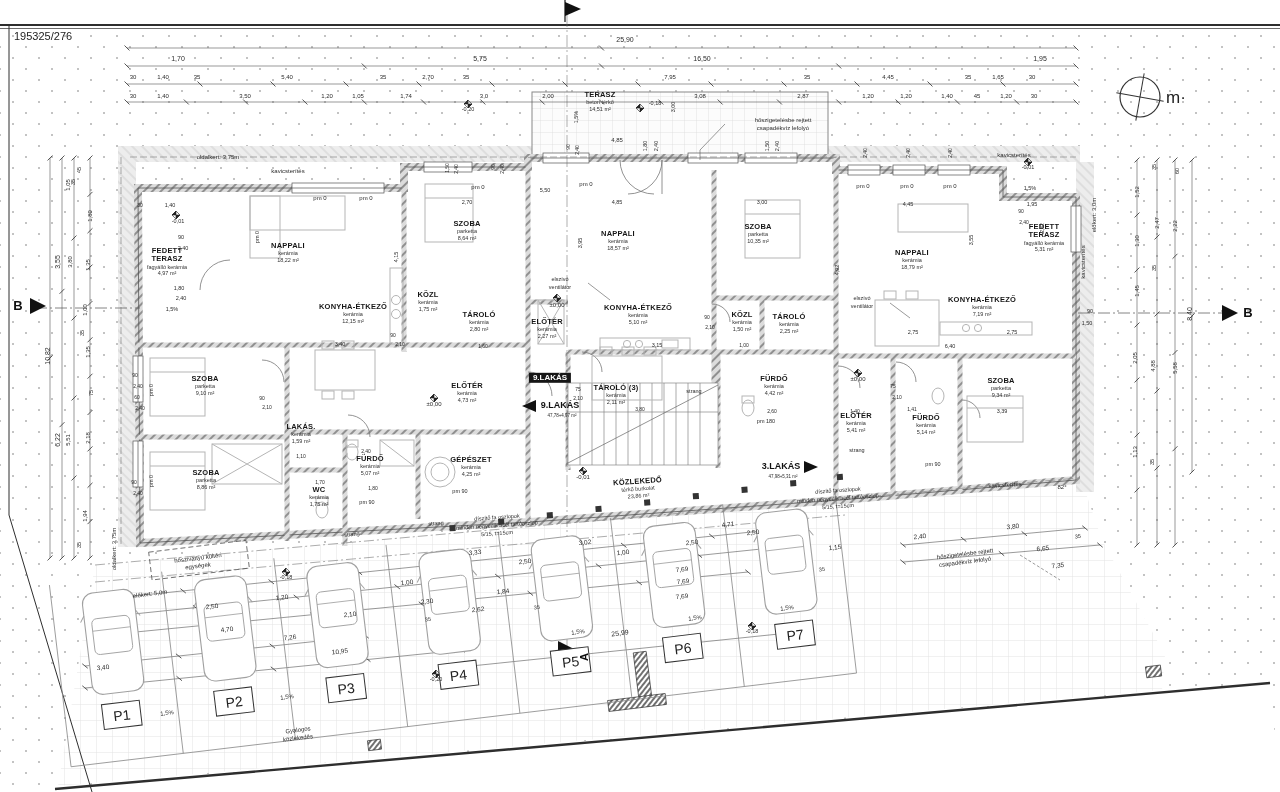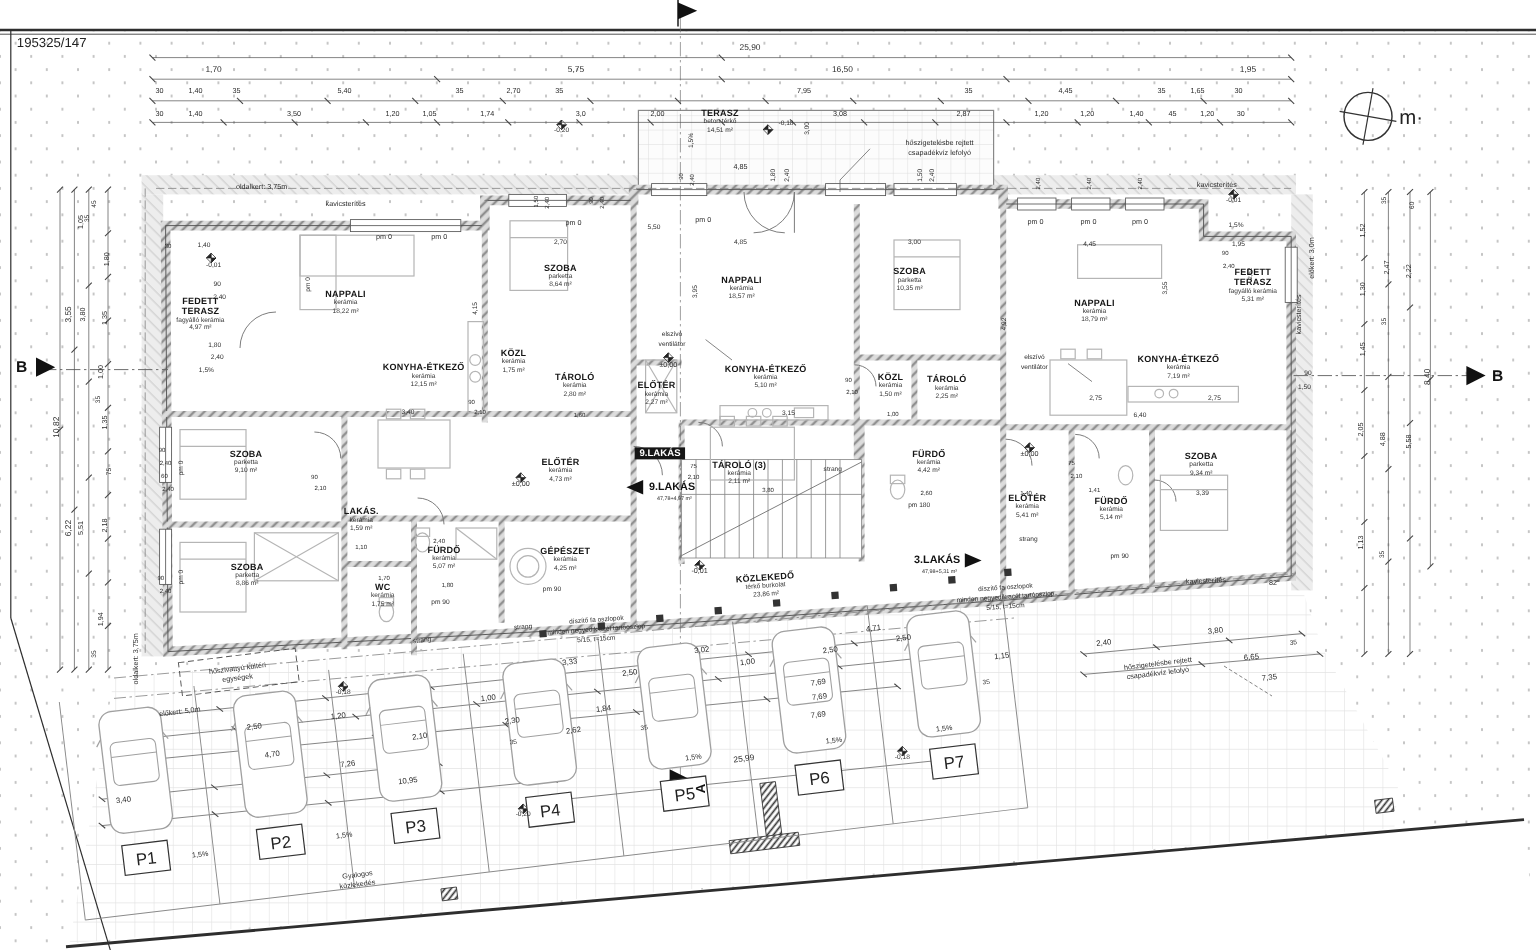--- a/index.html
+++ b/index.html
@@ -524,21 +524,21 @@
           <line x1="708.5" y1="30" x2="704.5" y2="36" stroke-width="1"></line>
           <line x1="760.5" y1="30" x2="764.5" y2="36" stroke-width="1"></line>
         </g>
         <rect x="715.5" y="120" width="38" height="25" fill="#fff" stroke="#333" stroke-width="1"></rect>
         <text x="734.5" y="138" text-anchor="middle" font-size="14" font-family="Liberation Sans, sans-serif" fill="#222" stroke="none">P7</text>
         <line x1="0" y1="178" x2="791" y2="178" stroke="#8a8a8a" stroke-width="0.8"></line>
       </g>
   </svg>
 
   <div id="labels">
-    <div id="plotno">195325/147</div>
+    <div id="plotno">195325/276</div>
     <div id="northlbl">m·</div>
   <div class="an" style="left: 625px; top: 40px; font-size: 7px; transform: translate(-50%, -50%);">25,90</div>
       <div class="an" style="left: 178px; top: 59px; font-size: 7px; transform: translate(-50%, -50%);">1,70</div>
       <div class="an" style="left: 480px; top: 59px; font-size: 7px; transform: translate(-50%, -50%);">5,75</div>
       <div class="an" style="left: 702px; top: 59px; font-size: 7px; transform: translate(-50%, -50%);">16,50</div>
       <div class="an" style="left: 1040px; top: 59px; font-size: 7px; transform: translate(-50%, -50%);">1,95</div>
       <div class="an" style="left: 133px; top: 77px; font-size: 6px; transform: translate(-50%, -50%);">30</div>
       <div class="an" style="left: 163px; top: 77px; font-size: 6px; transform: translate(-50%, -50%);">1,40</div>
       <div class="an" style="left: 197px; top: 77px; font-size: 6px; transform: translate(-50%, -50%);">35</div>
       <div class="an" style="left: 287px; top: 77px; font-size: 6px; transform: translate(-50%, -50%);">5,40</div>

